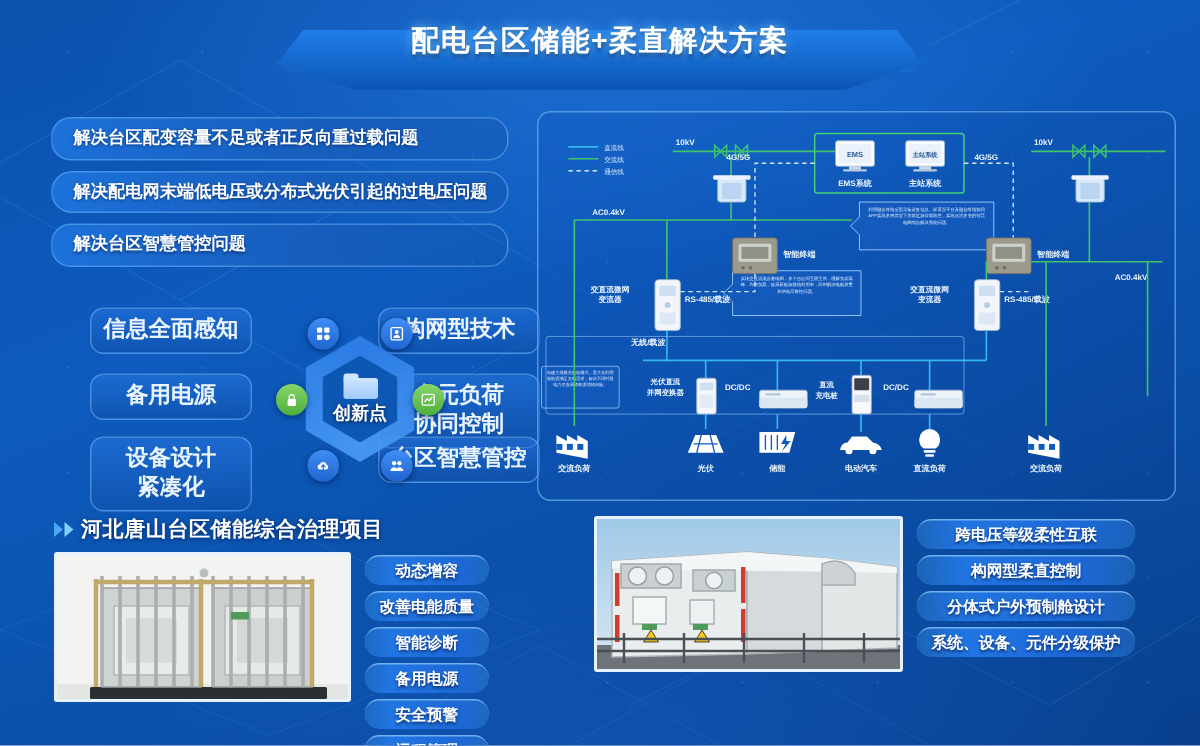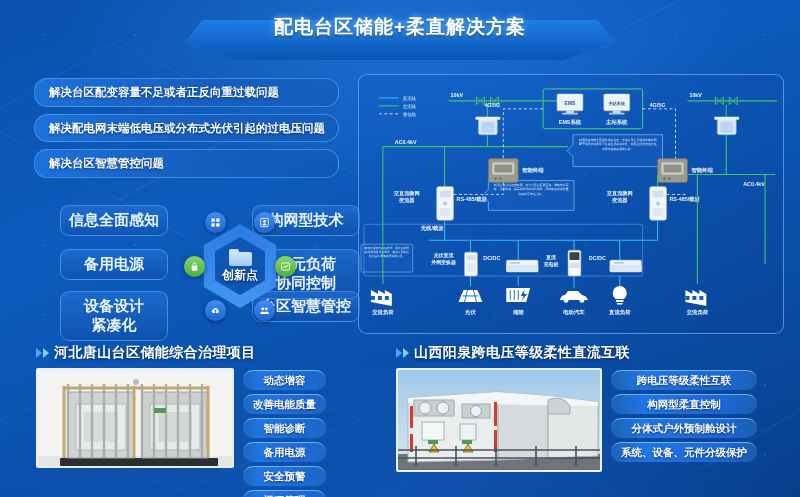--- a/index.html
+++ b/index.html
@@ -521,27 +521,20 @@
       <div class="tag">改善电能质量</div>
       <div class="tag">智能诊断</div>
       <div class="tag">备用电源</div>
       <div class="tag">安全预警</div>
       <div class="tag">远程管理</div>
     </div>
   </div>
 </div>
 
 <div class="proj right">
-  <div class="proj-head">
-    <span class="chev">
-        <s></s>
-        <s></s>
-      </span>
-    <span class="proj-title">山西阳泉跨电压等级柔性直流互联</span>
-  </div>
   <div class="proj-body">
     <div class="photo">
       <svg viewBox="0 0 206 104" width="206" height="104">
         <defs>
           <linearGradient id="sky" x1="0" y1="0" x2="0" y2="1">
             <stop offset="0" stop-color="#9fc8e8"></stop>
               <stop offset="1" stop-color="#dce9f3"></stop>
           </linearGradient>
         </defs>
         <rect width="206" height="104" fill="url(#sky)"></rect>

